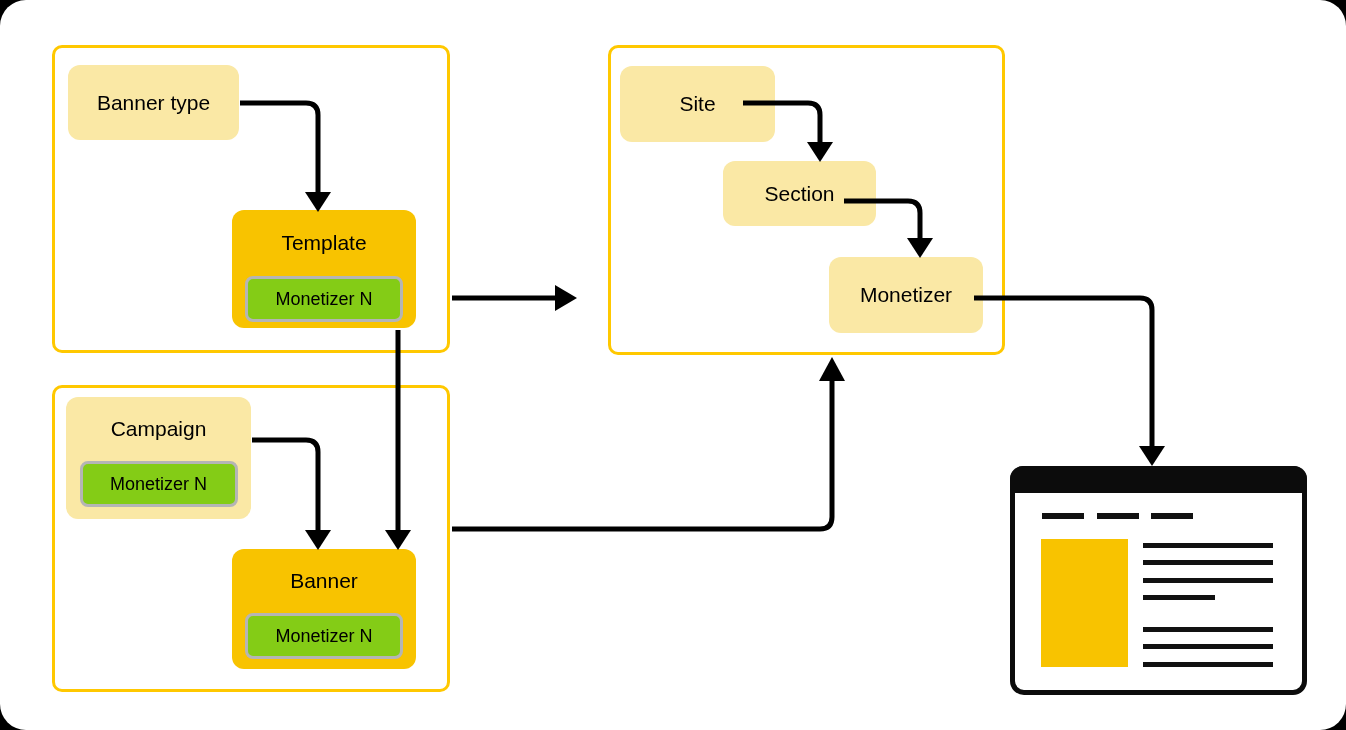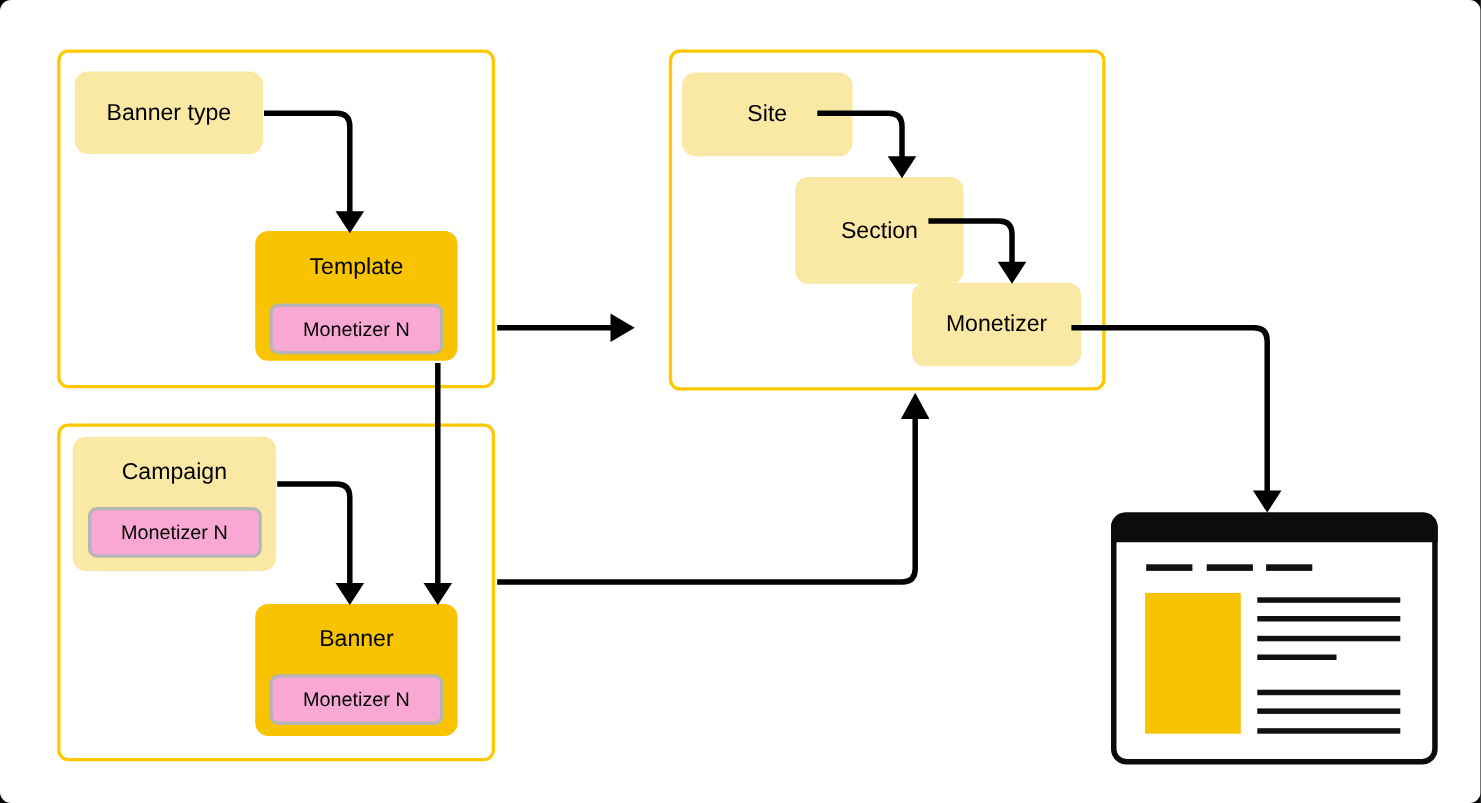--- a/index.html
+++ b/index.html
@@ -6,21 +6,21 @@
     margin: 0;
     padding: 0;
     background: #000;
     font-family: "Liberation Sans", sans-serif;
   }
   .canvas {
     position: relative;
     width: 1346px;
     height: 730px;
     background: #ffffff;
-    border-radius: 10px;
+    border-radius: 26px;
     overflow: hidden;
   }
   
   .group {
     position: absolute;
     border: 3.5px solid #FFC800;
     border-radius: 10px;
     box-sizing: border-box;
     background: transparent;
   }
@@ -42,37 +42,37 @@
     justify-content: center;
   }
   .light { background: #FAE8A5; }
   .gold  { background: #F8C300; }
 
   #node-banner-type { left: 13px;  top: 17px;  width: 171px; height: 75px; }
   #node-template    { left: 177px; top: 162px; width: 184px; height: 118px; }
   #node-campaign    { left: 11px;  top: 9px;   width: 185px; height: 122px; }
   #node-banner      { left: 177px; top: 161px; width: 184px; height: 120px; }
   #node-site        { left: 9px;   top: 18px;  width: 155px; height: 76px; }
-  #node-section     { left: 112px; top: 113px; width: 153px; height: 97px; }
+  #node-section     { left: 112px; top: 113px; width: 153px; height: 65px; }
   #node-placement   { left: 218px; top: 209px; width: 154px; height: 76px; }
 
   .node-title {
     height: 64px;
     display: flex;
     align-items: center;
     justify-content: center;
   }
   #node-template .node-title { height: 66px; }
 
   .chip {
     margin: 0 auto;
     width: 158px;
     height: 46px;
     box-sizing: border-box;
-    background: #f9a8d4;
+    background: #84cc16;
     border: 3px solid #B5B5B5;
     border-radius: 8px;
     display: flex;
     align-items: center;
     justify-content: center;
     font-size: 18px;
     color: #000;
   }
 
   

